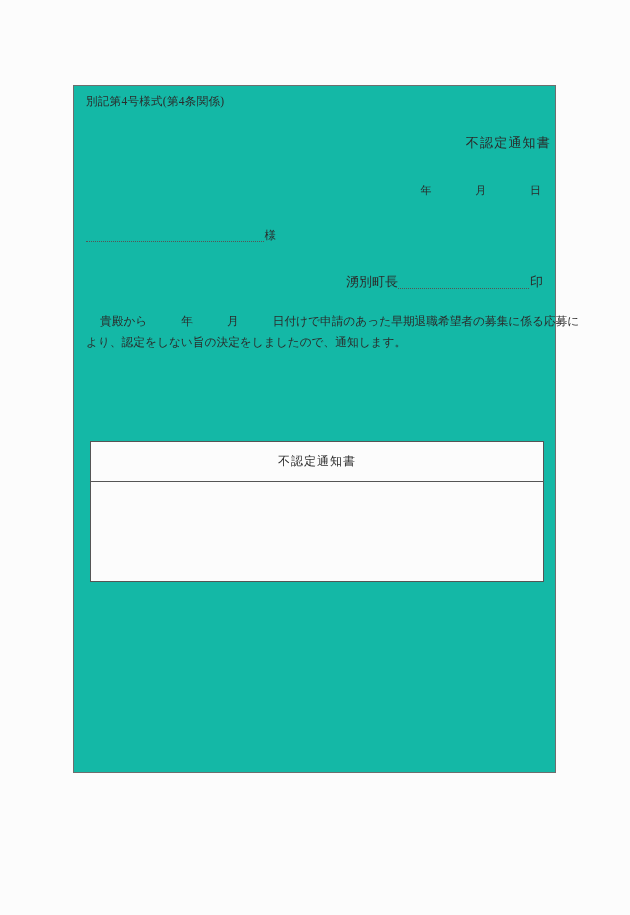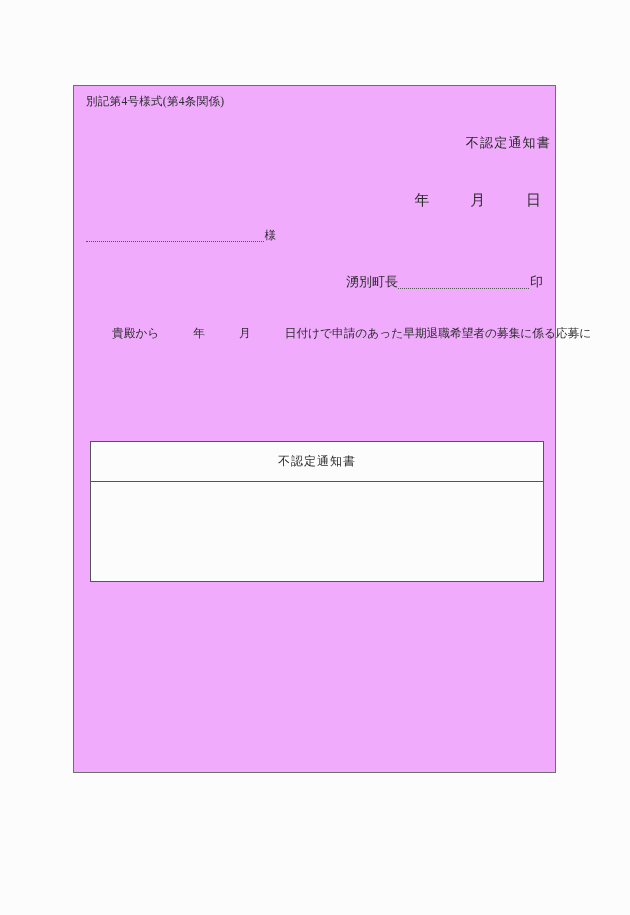--- a/index.html
+++ b/index.html
@@ -17,21 +17,21 @@
   }
 
   
   .page {
     position: absolute;
     left: 73px;
     top: 85px;
     width: 483px;
     height: 688px;
     border: 1px solid #6e6e6e;
-    background: #f0abfc;
+    background: #14b8a6;
     box-sizing: border-box;
   }
 
   .inner {
     position: relative;
     width: 100%;
     height: 100%;
   }
 
   
@@ -53,23 +53,22 @@
     text-align: right;
     font-size: 13px;
     letter-spacing: 1.2px;
   }
 
   
   .date-line {
     position: absolute;
     right: 14px;
     top: 97px;
-    font-size: 15px;
+    font-size: 11px;
     white-space: nowrap;
-    margin-top: 8px;
   }
   .date-line .seg {
     display: inline-block;
     min-width: 52px;
     text-align: right;
   }
 
   
   .addressee-row {
     position: absolute;
@@ -117,21 +116,21 @@
   
   .body-text {
     position: absolute;
     left: 12px;
     top: 225px;
     width: 459px;
     font-size: 11.7px;
     line-height: 21px;
   }
   .body-text p {
-    margin: 12px;
+    margin: 0;
     text-align: justify;
   }
   .body-line {
     white-space: nowrap;
   }
   .indent {
     display: inline-block;
     width: 14px;
   }
   .gap {
@@ -184,20 +183,21 @@
     </div>
 
     <div class="issuer-row">
       <span class="issuer-name">湧別町長</span>
       <span class="leader"></span>
       <span class="seal">印</span>
     </div>
 
     <div class="body-text">
       <p class="body-line"><span class="indent"></span><span>貴殿から</span><span class="gap"></span><span>年</span><span class="gap"></span><span>月</span><span class="gap"></span><span>日付けで申請のあった早期退職希望者の募集に係る応募に</span></p>
+      <p class="body-line">より、認定をしない旨の決定をしましたので、通知します。</p>
     </div>
 
     <div class="reason-table">
       <div class="reason-head">不認定通知書</div>
       <div class="reason-body"></div>
     </div>
 
   </div>
 </div>
 

